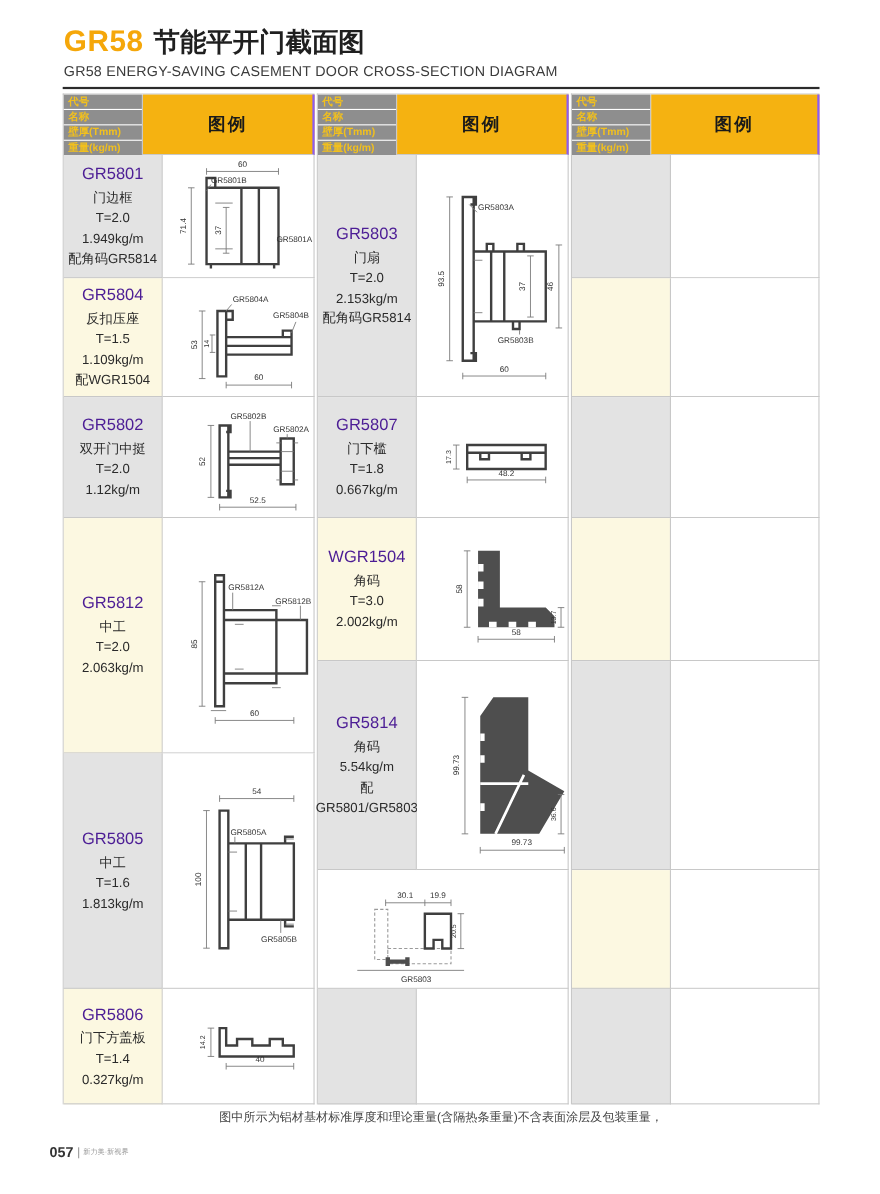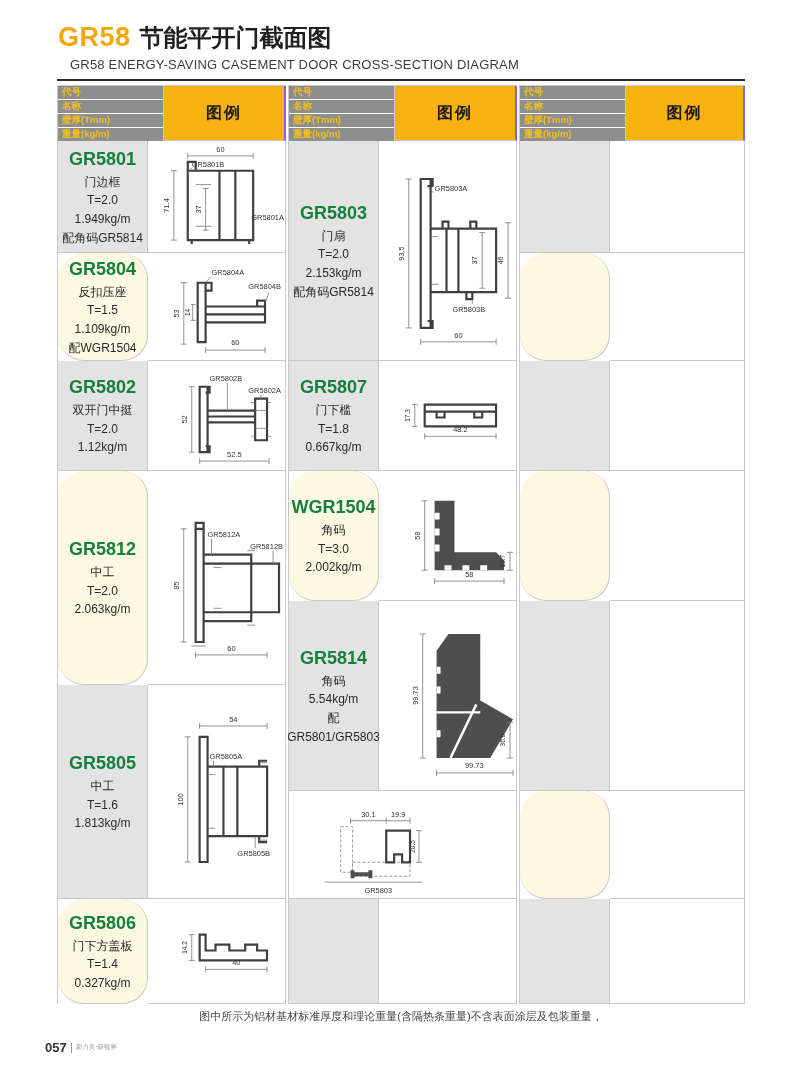--- a/index.html
+++ b/index.html
@@ -2,42 +2,42 @@
 <html><head>
 <meta charset="utf-8">
 <style>
   html,body{margin:0;padding:0;background:#fff;}
   .page{position:relative;width:800px;height:1085px;background:#fff;overflow:hidden;
         font-family:"Liberation Sans","DejaVu Sans",sans-serif;color:#222;}
   
   .titleblock{position:absolute;left:58px;top:22px;}
   .t-code{font-size:27px;font-weight:bold;color:#f5a70a;letter-spacing:0.5px;}
   .t-cn{font-size:24px;font-weight:bold;color:#1f1f1f;margin-left:9px;}
-  .t-sub{font-size:13px;color:#3c3c3c;margin-top:3px;letter-spacing:0.2px;margin-left:12px;}
+  .t-sub{font-size:13px;color:#3c3c3c;margin-top:3px;letter-spacing:0.2px;}
   .rule{position:absolute;left:57px;top:79px;width:688px;height:2px;background:#2b2b2b;}
   
   .tbl{position:absolute;left:57px;top:85px;width:688px;display:flex;gap:2px;}
   .grp{width:228px;border-left:1px solid #c8c8c8;border-top:1px solid #c8c8c8;}
   .row{display:flex;}
   .info{width:90px;box-sizing:border-box;border-right:1px solid #c8c8c8;border-bottom:1px solid #c8c8c8;
         display:flex;flex-direction:column;justify-content:center;align-items:center;text-align:center;}
   .diag{flex:1;box-sizing:border-box;border-right:1px solid #c8c8c8;border-bottom:1px solid #c8c8c8;background:#fff;}
   .diag svg{display:block;}
   .bg-g{background:#e3e3e3;}
-  .bg-c{background:#fcf8e1;border-radius:26px;}
+  .bg-c{background:#fcf8e1;}
   .ghead{height:55px;}
-  .hinfo{width:106px;box-sizing:border-box;border-right:1px solid #c8c8c8;border-bottom:1px solid #c8c8c8;
+  .hinfo{width:72px;box-sizing:border-box;border-right:1px solid #c8c8c8;border-bottom:1px solid #c8c8c8;
          background:#fff;display:flex;flex-direction:column;}
   .hrow{flex:1;background:#8e8e8e;color:#f2c01d;font-size:9.5px;font-weight:bold;
         display:flex;align-items:center;padding-left:4px;margin-bottom:1px;}
   .hrow:last-child{margin-bottom:0;}
   .hleg{flex:1;box-sizing:border-box;border-right:2px solid #8b5cf6;border-bottom:1px solid #c8c8c8;
         background:#f5b211;display:flex;align-items:center;justify-content:center;
         font-size:16px;font-weight:bold;color:#1a1a1a;letter-spacing:2px;}
-  .code{font-size:18px;font-weight:bold;color:#15803d;line-height:1.5;}
+  .code{font-size:15px;font-weight:normal;color:#4c1d95;line-height:1.5;}
   .line{font-size:12px;color:#2a2a2a;line-height:1.55;}
   .h112{height:112px}.h108{height:108px}.h110{height:110px}.h214{height:214px}
   .h105{height:105px}.h220{height:220px}.h130{height:130px}.h190{height:190px}
   
   .wall{fill:none;stroke:#3f3f3f;stroke-width:2.2;stroke-linejoin:miter;}
   .thin{fill:none;stroke:#777;stroke-width:0.8;}
   .dash{fill:none;stroke:#9a9a9a;stroke-width:1;stroke-dasharray:3 2;}
   .solid{fill:#4e4e4e;stroke:none;}
   .rib{fill:none;stroke:#fff;stroke-width:2.5;}
   .dim{font-family:"Liberation Sans",sans-serif;font-size:7.5px;fill:#333;}

